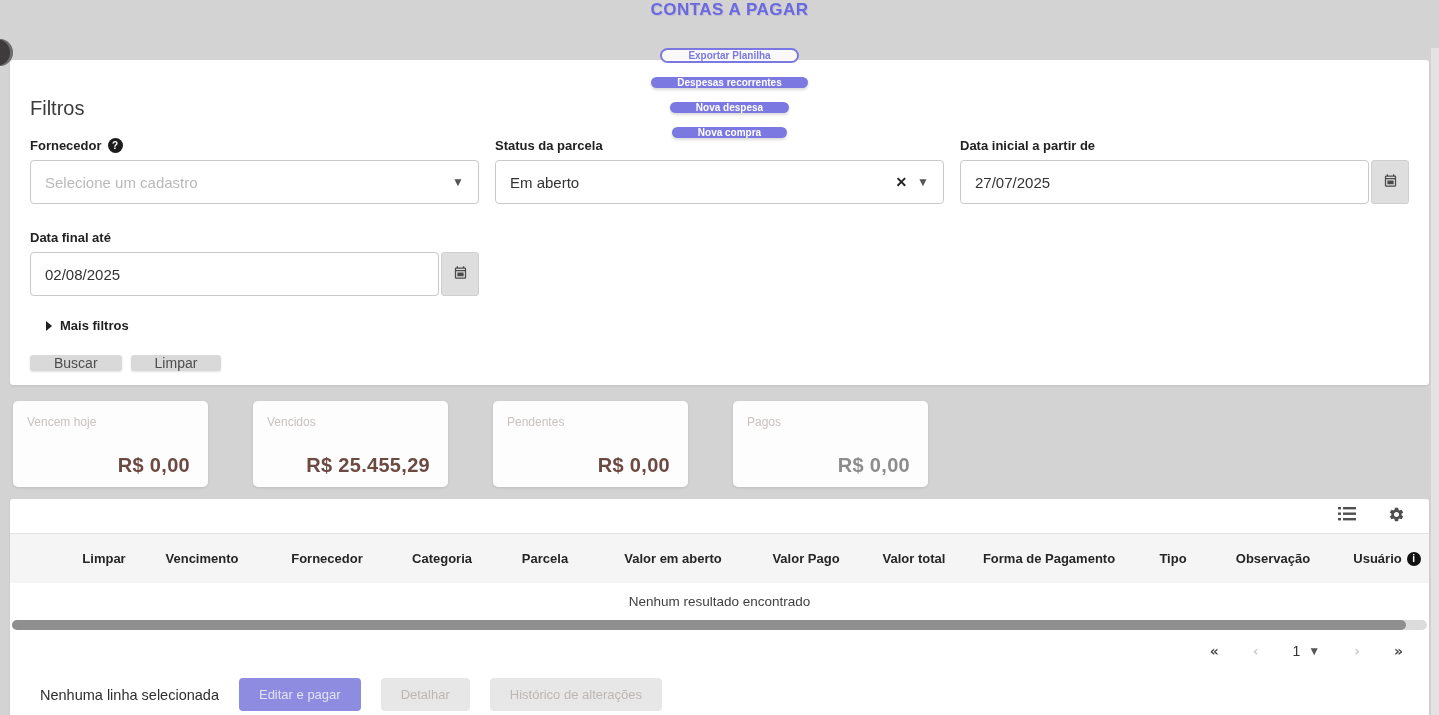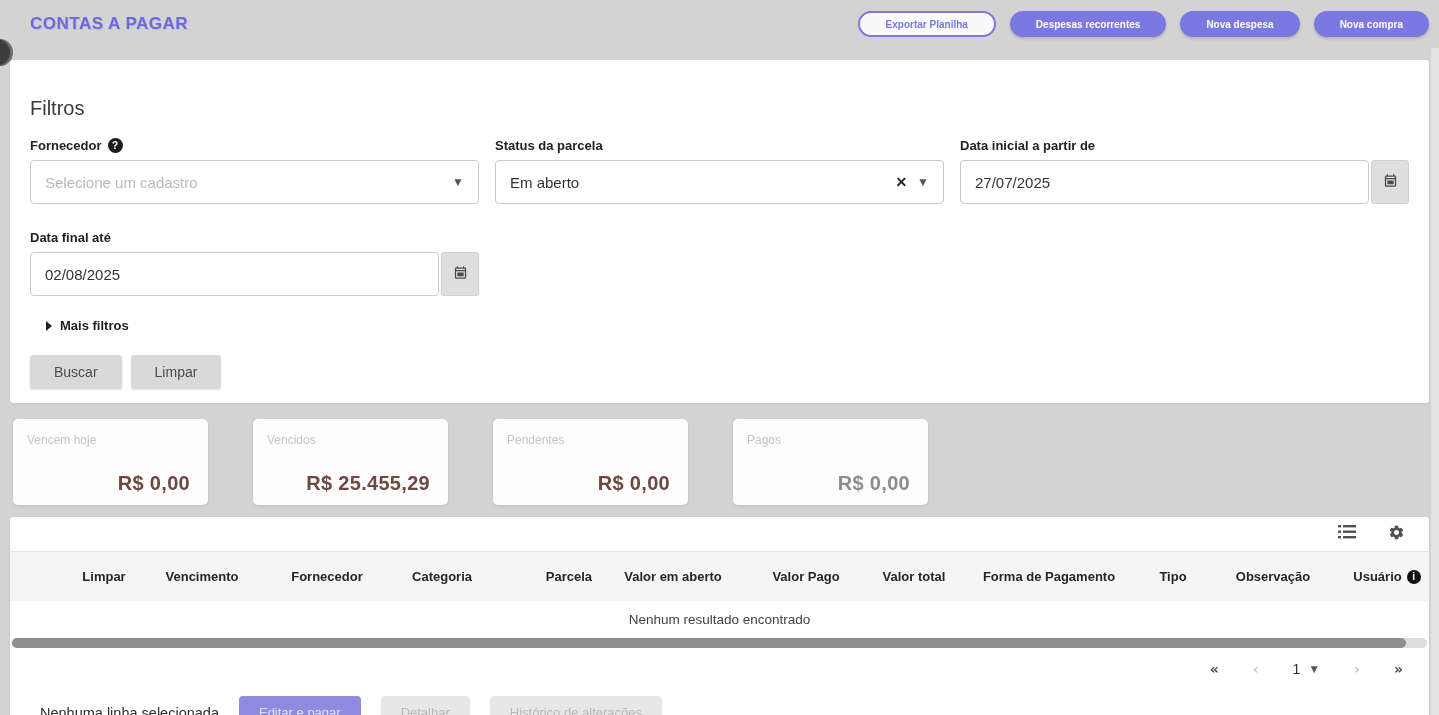--- a/index.html
+++ b/index.html
@@ -12,20 +12,21 @@
     color: #333;
   }
 
   
   .top-header {
     height: 48px;
     display: flex;
     align-items: center;
     padding: 0 10px 0 30px;
     gap: 14px;
+    flex-direction: column;
   }
   .page-title {
     font-size: 17px;
     font-weight: bold;
     color: #6b69dd;
     letter-spacing: .5px;
     text-shadow: 1px 1px 0 rgba(120,120,220,.25);
     flex: 0 0 auto;
   }
   .header-spacer { flex: 1; }
@@ -148,21 +149,21 @@
     width: 0; height: 0;
     border-left: 6px solid #1f1f1f;
     border-top: 5px solid transparent;
     border-bottom: 5px solid transparent;
   }
   .filter-actions { display: flex; gap: 9px; }
   .gray-btn {
     background: #d9d9d9;
     border: none;
     border-radius: 3px;
-    padding: 9px 24px;
+    padding: 0 24px;
     font-family: "Liberation Sans", sans-serif;
     font-size: 14px;
     color: #4d4d4d;
     cursor: pointer;
     box-shadow: 0 1px 2px rgba(0,0,0,.12);
     text-align: right;
   }
 
   
   .cards-row {
@@ -212,21 +213,21 @@
     font-size: 13px;
     font-weight: bold;
     color: #262626;
   }
   .th { text-align: center; padding: 0 4px; white-space: nowrap; }
   .th-spacer { flex: 0 0 58px; }
   .th.c-status { flex: 0 0 72px; }
   .th.c-venc { flex: 0 0 124px; }
   .th.c-forn { flex: 0 0 126px; }
   .th.c-cat  { flex: 0 0 104px; }
-  .th.c-parc { flex: 0 0 102px; text-align: right; }
+  .th.c-parc { flex: 0 0 102px; }
   .th.c-vab  { flex: 0 0 154px; }
   .th.c-vpg  { flex: 0 0 112px; }
   .th.c-vtot { flex: 0 0 104px; }
   .th.c-fpag { flex: 0 0 166px; }
   .th.c-tipo { flex: 0 0 82px; }
   .th.c-obs  { flex: 0 0 118px; }
   .th.c-usu  { flex: 0 0 110px; display: flex; align-items: center; justify-content: center; gap: 5px; }
   .info-icon {
     width: 14px; height: 14px;
     border-radius: 50%;

